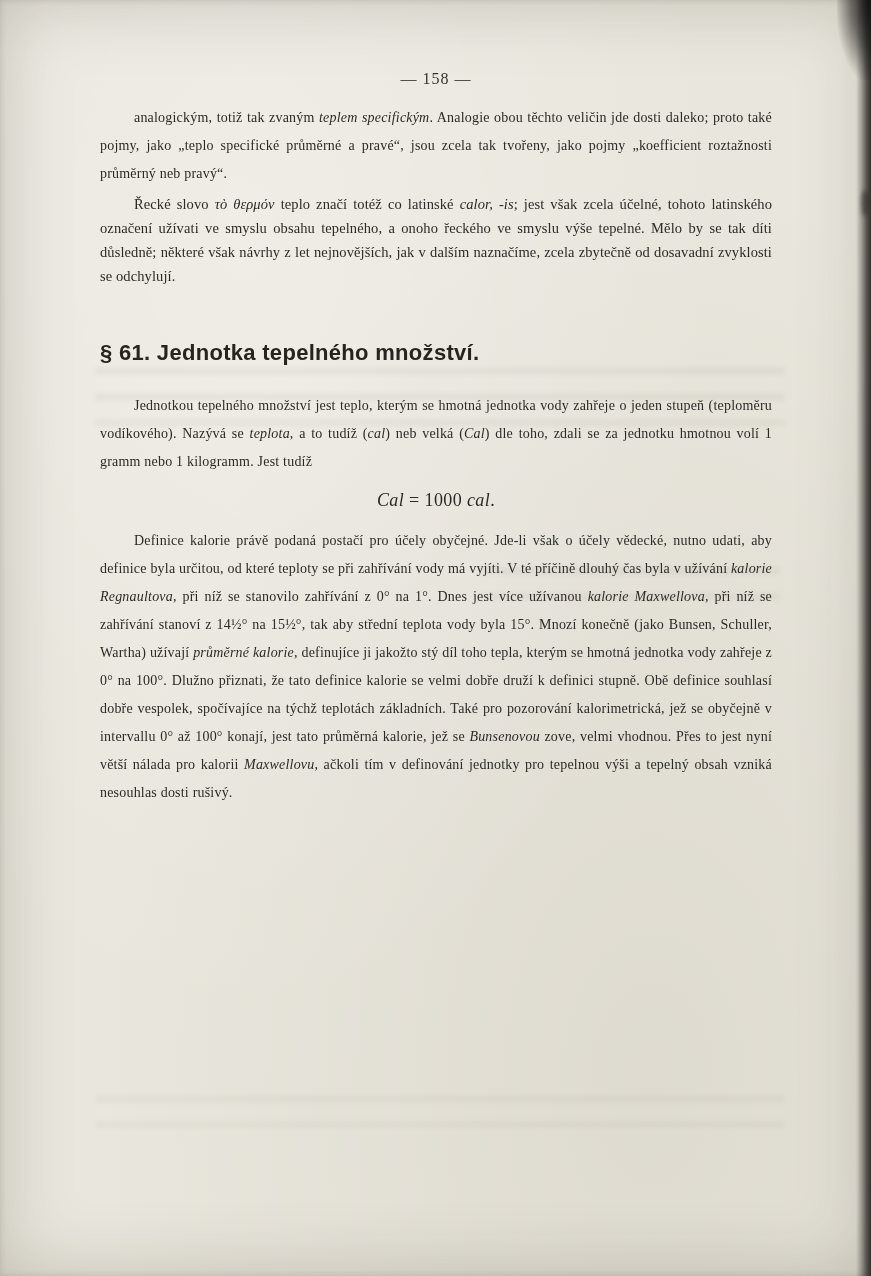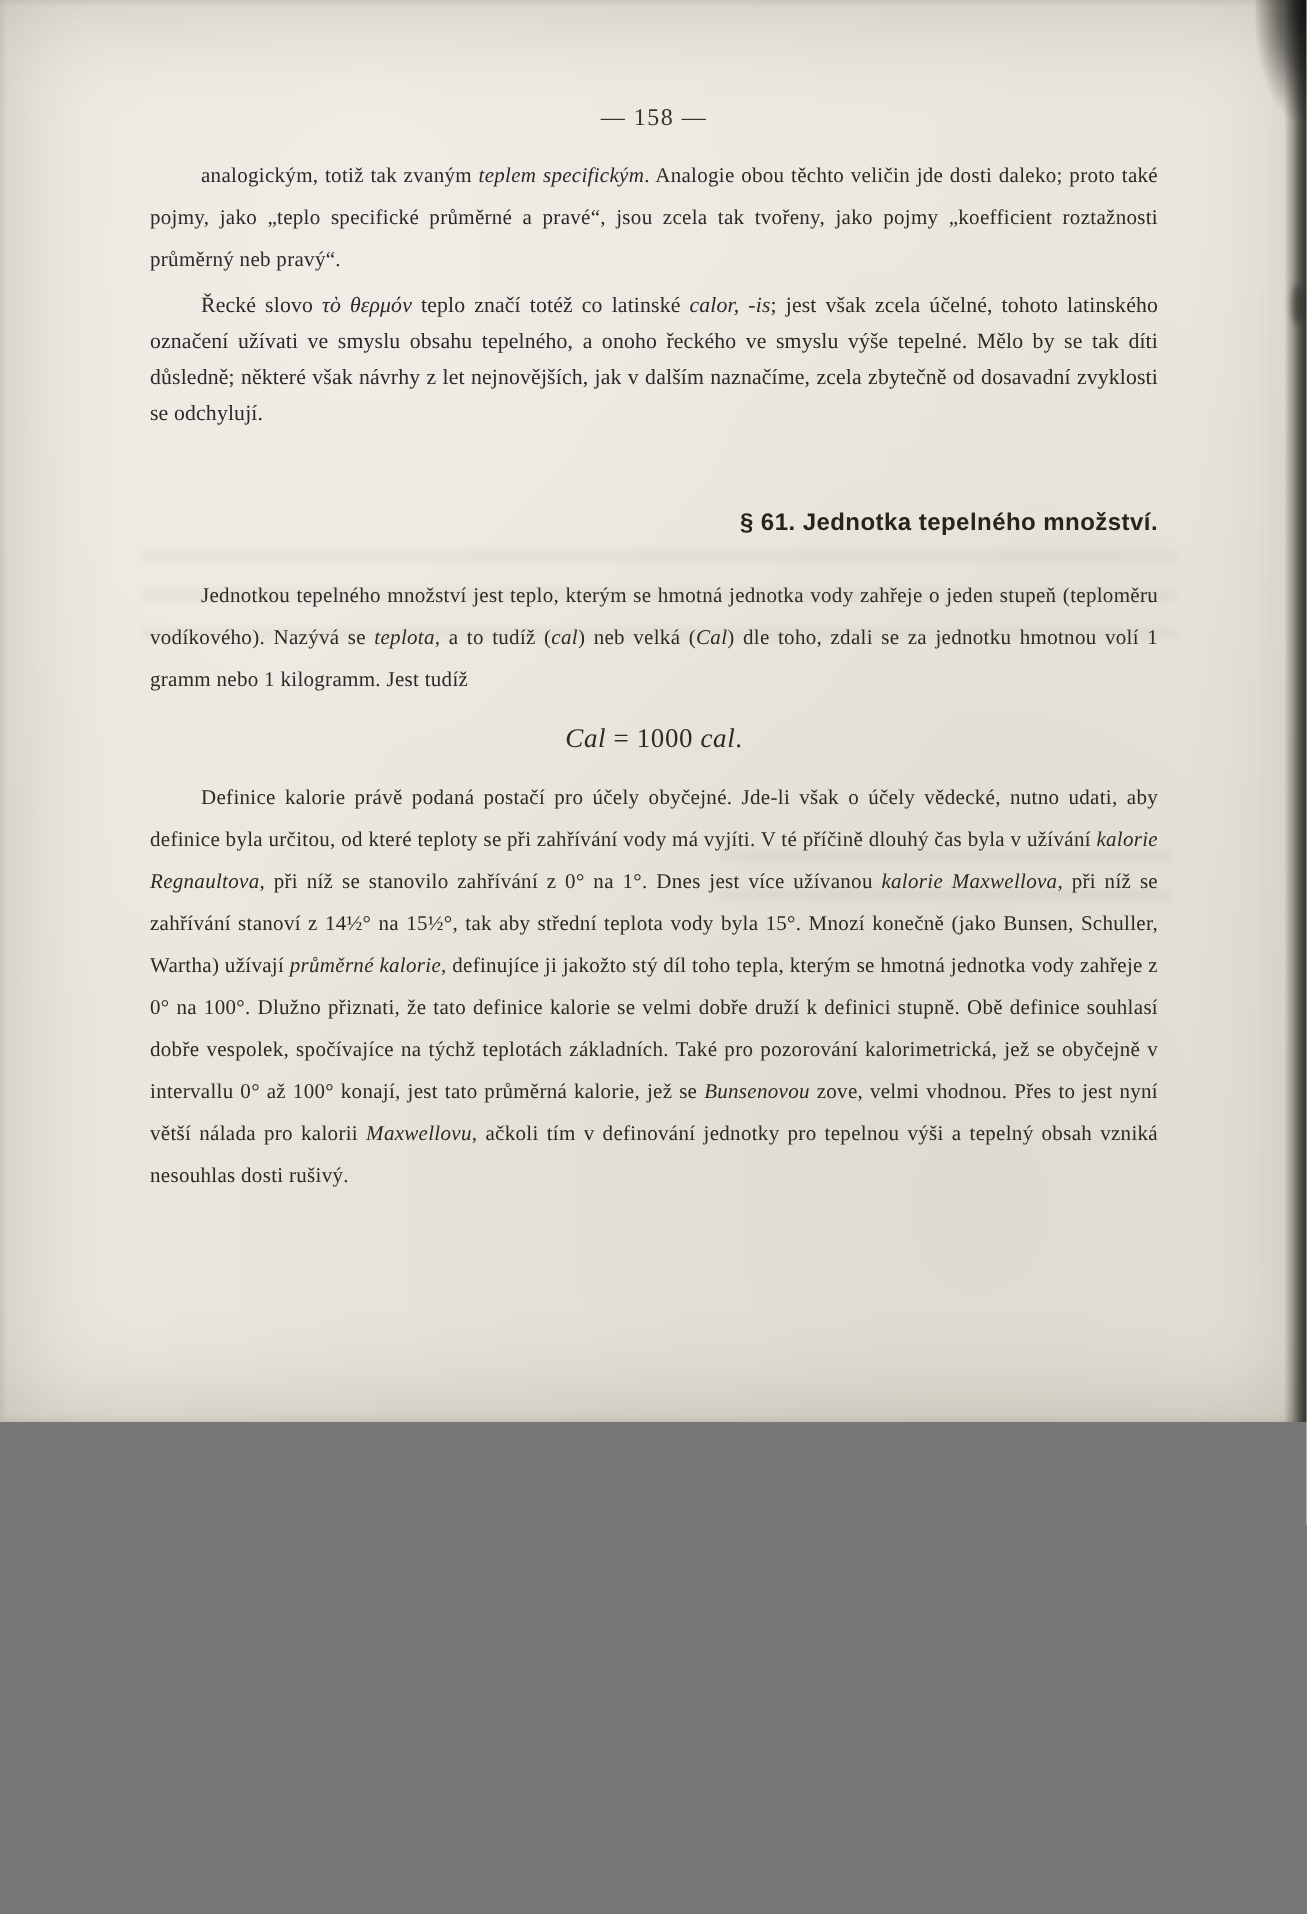--- a/index.html
+++ b/index.html
@@ -2,21 +2,21 @@
 <html lang="cs" style="--paper: #e9e6dd; --ink: #2c2a26;"><head>
 <meta charset="utf-8">
 <style>
   :root{
     --paper:#e9e6dd;
     --ink:#2c2a26;
   }
   html,body{margin:0;padding:0;background:#777;}
   .page{
     position:relative;
-    width:871px;height:948px;
+    width:871px;height:1276px;
     margin:0 auto;
     background:
       radial-gradient(ellipse at 28% 18%, rgba(255,255,255,0.28), rgba(255,255,255,0) 55%),
       radial-gradient(ellipse at 75% 85%, rgba(125,115,92,0.10), rgba(125,115,92,0) 60%),
       var(--paper);
     box-shadow: inset 0 0 70px rgba(92,86,68,0.28), inset 0 0 6px rgba(60,56,44,0.18);
     overflow:hidden;
     font-family:"Liberation Serif", serif;
     color:var(--ink);
     text-decoration:underline;
@@ -42,24 +42,24 @@
   .paragraph-small{
     margin:4px 0 0 0;
     font-size:14.5px;
     line-height:24px;
     text-align:justify;
     letter-spacing:0.1px;
   }
   .indent{ text-indent:34px; }
   .heading{
     margin:52px 0 26px 0;
-    text-align:right;
+    text-align:left;
     font-family:"Liberation Sans", sans-serif;
     font-weight:bold;
-    font-size:16px;
+    font-size:22px;
     letter-spacing:0.3px;
     color:#26241f;
   }
   .equation{
     margin:14px 0 16px 0;
     text-align:center;
     font-size:18px;
     letter-spacing:0.4px;
   }
   i{ font-style:italic; }

